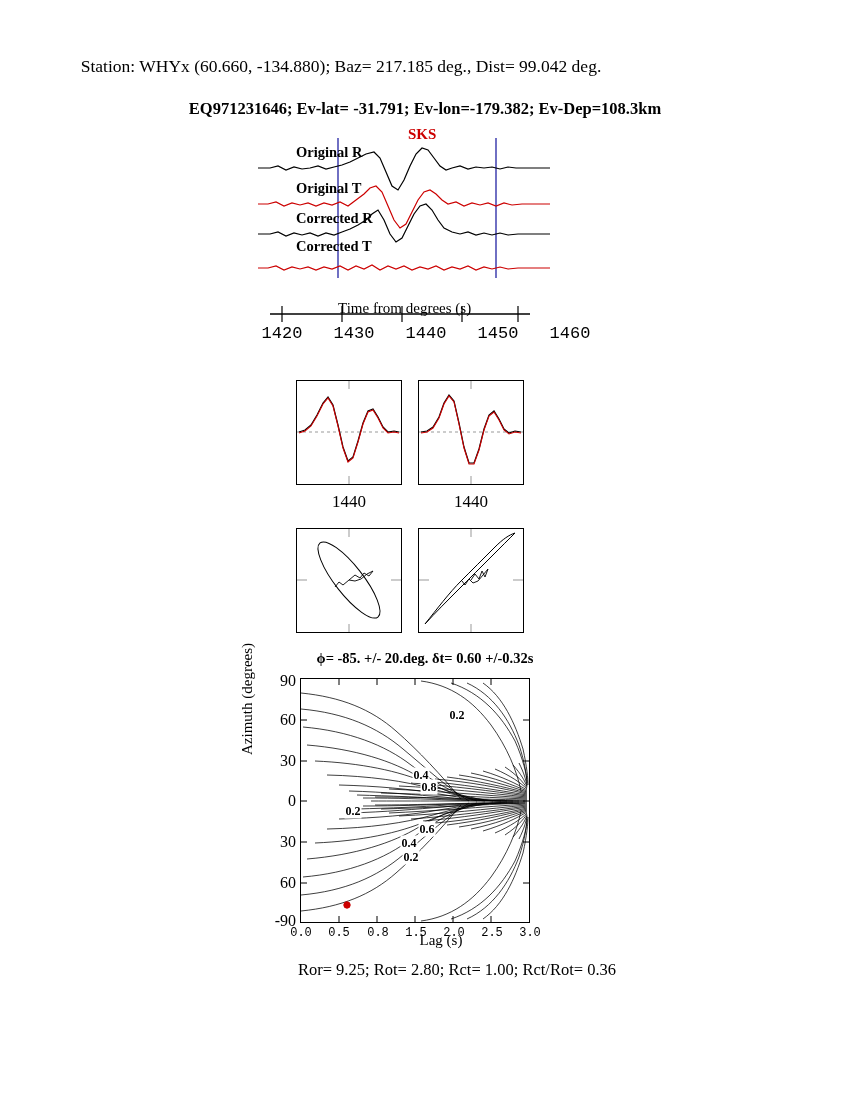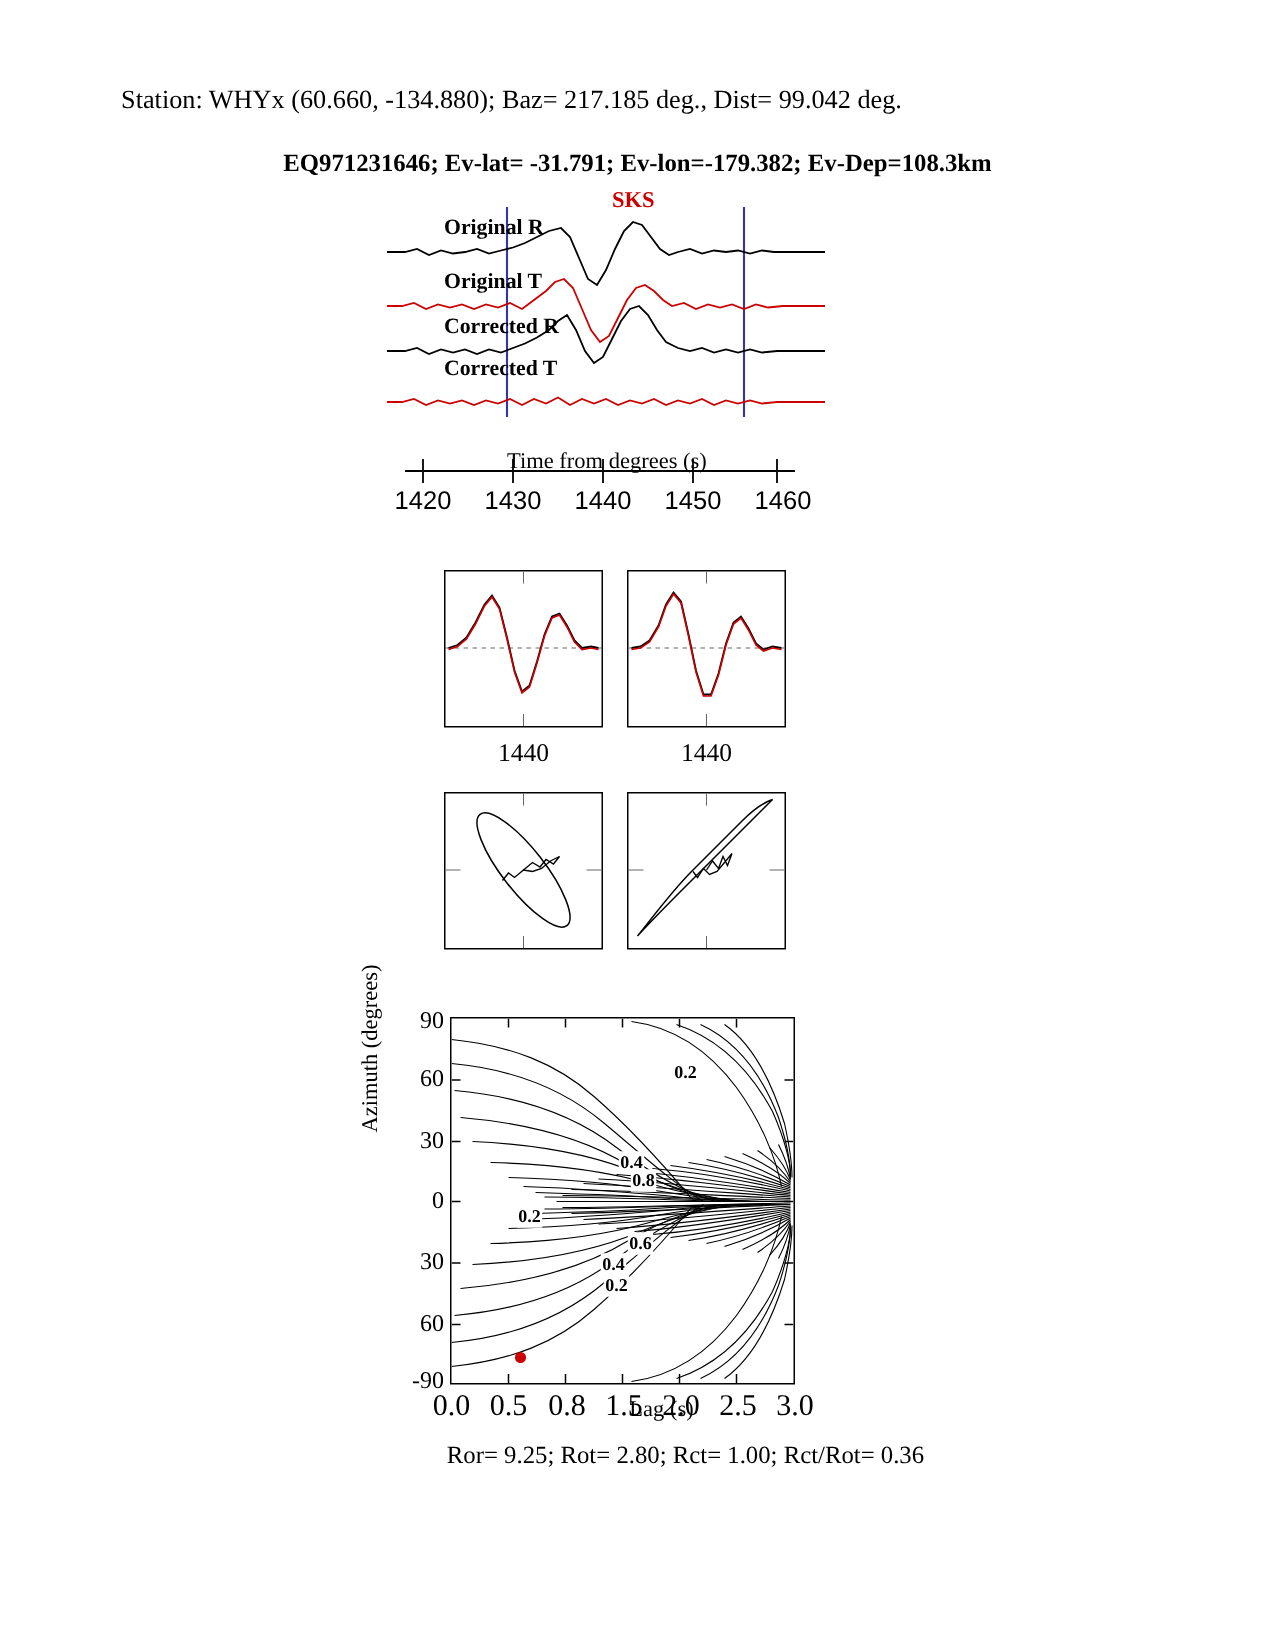--- a/index.html
+++ b/index.html
@@ -68,22 +68,23 @@
   }
   .axis-title {
     position: absolute;
     font-family: "Liberation Serif", serif;
     font-size: 15px;
     white-space: nowrap;
   }
   .tick-row {
     position: absolute;
     display: flex;
-    font-family: Liberation Sans, sans-serif;
+    font-family: Liberation Mono, monospace;
     font-size: 17px;
+    gap: 12px;
   }
   .tick-row span {
     width: 60px;
     text-align: center;
   }
   
   .boxrow {
     position: absolute;
   }
   .box {
@@ -144,22 +145,22 @@
     transform: translateY(-50%);
     font-family: "Liberation Serif", serif;
     font-size: 16px;
     white-space: nowrap;
   }
   .xtick {
     position: absolute;
     top: 100%;
     margin-top: 4px;
     transform: translateX(-50%);
-    font-family: Liberation Serif, serif;
-    font-size: 20px;
+    font-family: Liberation Mono, monospace;
+    font-size: 12px;
     white-space: nowrap;
   }
   .ct-plot {
     position: absolute;
     left: 45px;
     top: 28px;
     width: 230px;
     height: 245px;
     border: 1px solid #000;
     box-sizing: border-box;
@@ -301,20 +302,21 @@
         <path d="M6,95 C18,80 30,64 42,52 C52,42 64,30 76,18 C84,10 90,6 96,4
                  C90,10 82,18 74,26 C62,38 50,50 40,60 C28,72 16,84 6,95 Z" fill="none" stroke="#000000" stroke-width="1"></path>
         <path d="M52,51 L56,45 L60,50 L63,42 L66,48 L69,40 L64,46 L59,52 L54,54 L50,50
                  L46,56 L43,52" fill="none" stroke="#000000" stroke-width="0.9"></path>
       </svg>
     </div>
   </div>
 
   <div id="contourPanel">
 
+    <div class="ct-title">ϕ= -85. +/- 20.deg. δt= 0.60 +/-0.32s</div>
 
     <div class="ct-ylabel">Azimuth (degrees)</div>
     <div class="ct-xlabel">Lag (s)</div>
 
     <div class="ct-plot">
 
       
       <div class="ytick" style="top:2px;">90</div>
       <div class="ytick" style="top:41px;">60</div>
       <div class="ytick" style="top:82px;">30</div>

